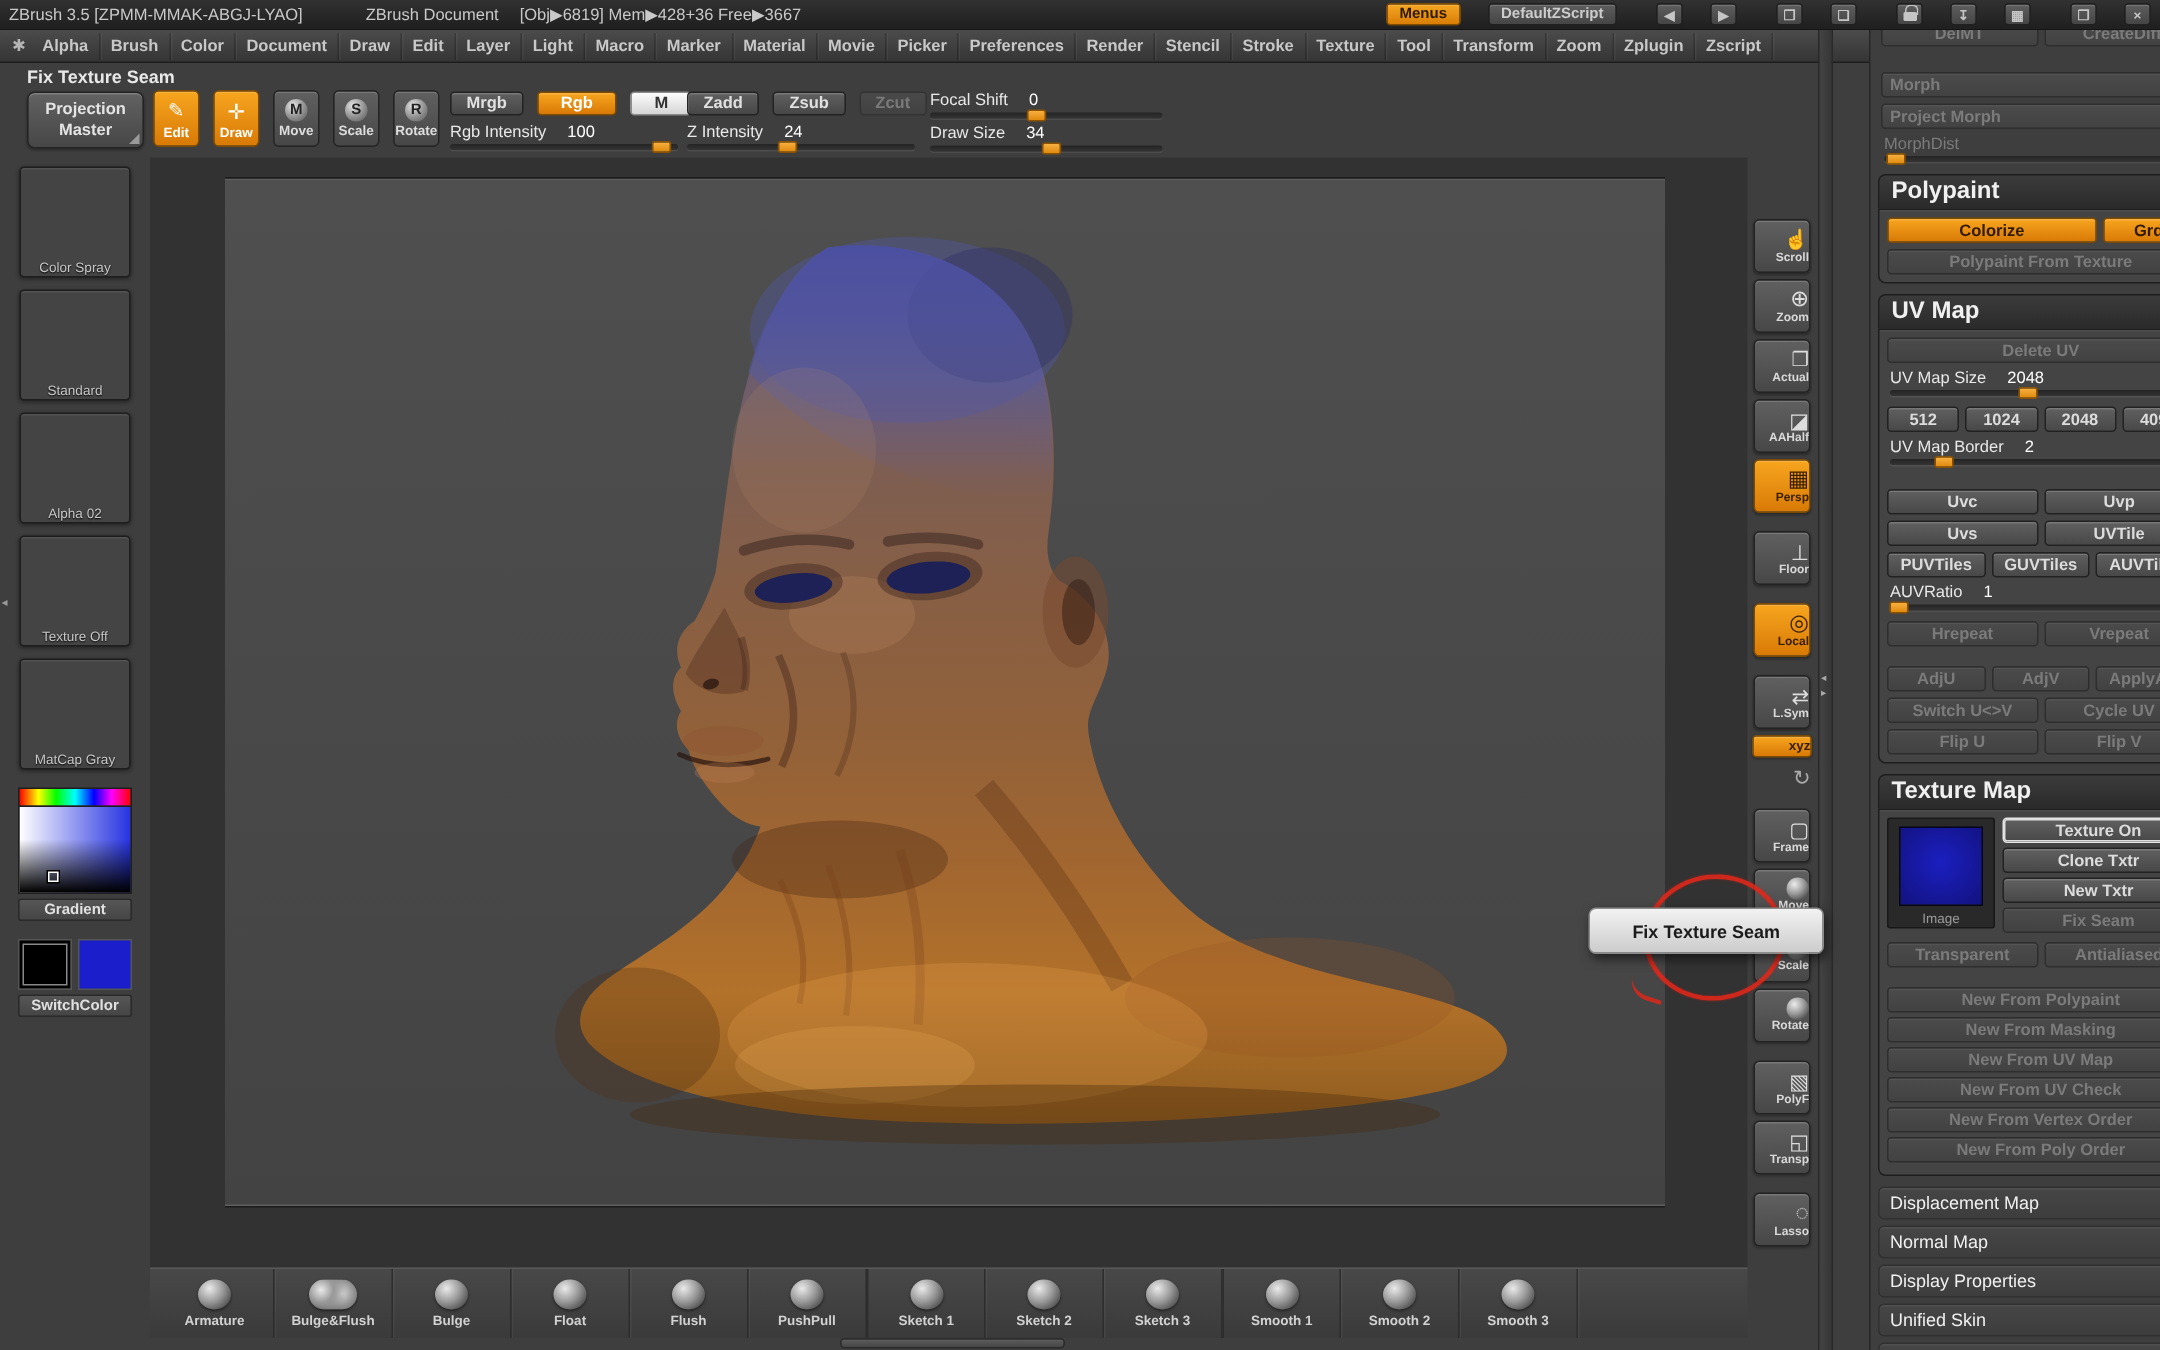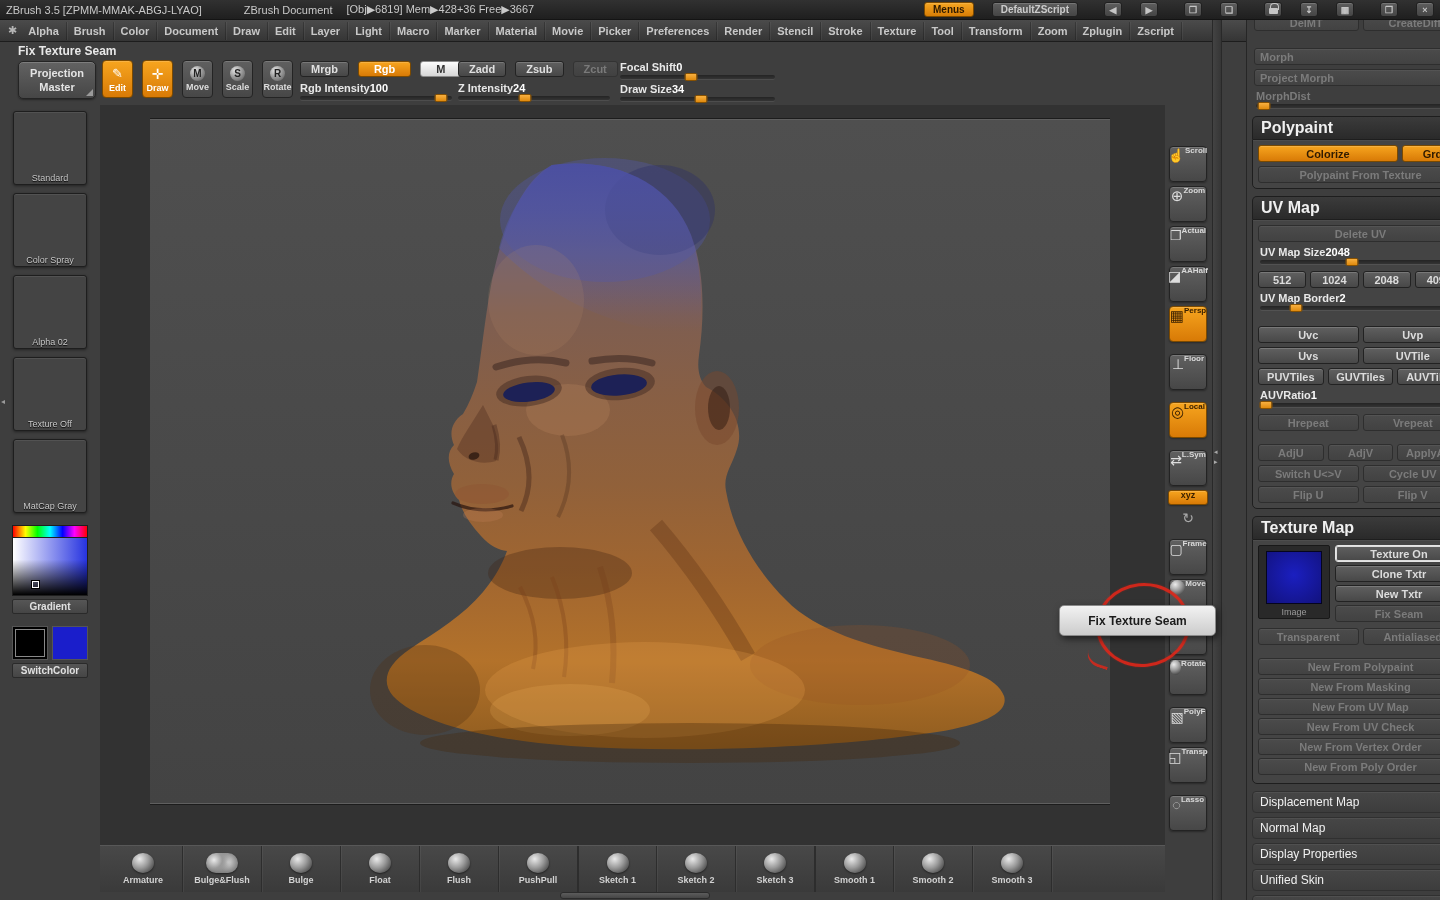--- a/index.html
+++ b/index.html
@@ -64,21 +64,21 @@
   .sculpts{position:absolute;left:458px;top:3px;display:flex;gap:9px}
   .sbtn{height:16px;padding:0 10px;font-size:11px;font-weight:bold;color:#e0e0e0;
     background:linear-gradient(#606060,#474747);border:1px solid #232323;border-radius:3px;
     box-shadow:inset 0 1px 0 rgba(255,255,255,.16);display:flex;align-items:center;justify-content:center}
   .sbtn.accent{background:linear-gradient(#f7a51f,#d87a06);color:#fff;border-color:#7c4a00;padding:0 15px}
   .sbtn.mwhite{background:linear-gradient(#fcfcfc,#d6d6d6);color:#333;border-color:#8a8a8a;padding:0 15px}
   .sbtn.disabled{color:#7a7a7a;background:linear-gradient(#4a4a4a,#414141);box-shadow:none;border-color:#333}
 
   
   .slider{position:absolute}
-  .slab{font-size:11px;font-weight:bold;color:#e8e8e8;display:flex;gap:0;white-space:nowrap;line-height:12px}
+  .slab{font-size:11px;font-weight:normal;color:#e8e8e8;display:flex;gap:14px;white-space:nowrap;line-height:12px}
   .sval{color:#fff}
   .track{margin-top:2px;height:4px;background:linear-gradient(#242424,#343434);
     border-radius:2px;box-shadow:0 1px 0 rgba(255,255,255,.08);position:relative}
   .handle{position:absolute;top:-2px;width:13px;height:8px;transform:translateX(-50%);
     background:linear-gradient(#f8b040,#df8a0e);border:1px solid #8a5200;border-radius:2px}
 
   
   #leftbar{position:absolute;left:0;top:105px;width:100px;height:795px;background:#3e3e3e}
   #leftbar .divhandle{position:absolute;left:1px;top:292px;font-size:8px;color:#9a9a9a}
   .thumb{width:74px;height:74px;margin:6px auto 8px;position:relative;border:1px solid #1e1e1e;
@@ -110,21 +110,21 @@
   
   #divright{position:absolute;left:1212px;top:20px;width:10px;height:880px;
     background:linear-gradient(90deg,#434343,#363636);border-left:1px solid #292929;border-right:1px solid #292929}
   #divright .h1{position:absolute;top:428px;left:1px;font-size:7px;color:#aaa}
   #divright .h2{position:absolute;top:438px;left:1px;font-size:7px;color:#aaa}
 
   
   #rightstrip{position:absolute;left:1166px;top:146px;width:44px;display:flex;flex-direction:column;align-items:center;gap:4px}
   .rsbtn{width:38px;height:36px;border-radius:4px;background:linear-gradient(#606060,#474747);
     border:1px solid #232323;box-shadow:inset 0 1px 0 rgba(255,255,255,.16),0 1px 2px rgba(0,0,0,.35);
-    display:flex;align-items:flex-start;justify-content:center}
+    display:flex;flex-direction:column;align-items:flex-end;justify-content:center}
   .rsbtn .lbl{font-size:8px;color:#d8d8d8;font-weight:bold;line-height:1.1}
   .rsbtn.accent{background:linear-gradient(#f7a51f,#d87a06);border-color:#7c4a00}
   .rsbtn.accent .lbl,.rsbtn.accent .icn{color:#3a2000}
   .rsbtn.gap{margin-top:8px}
   .rsbtn.pill{height:15px;width:40px;border-radius:3px}
   .rsbtn.pill .lbl{font-size:9px}
   .rsbtn.plain{background:none;border:none;box-shadow:none;height:18px}
   .icn{height:17px;display:flex;align-items:center;justify-content:center;font-size:13px;color:#ddd;line-height:1}
   .icn-hand::before{content:"☝"}
   .icn-zoom::before{content:"⊕";font-size:15px}
@@ -359,24 +359,24 @@
         <div class="handle" style="left: 52%;"></div>
       </div>
   </div>
 </div>
 
 <div id="leftbar">
   <span class="divhandle">◂</span>
   <div>
 
   <div class="thumb">
+      <span class="cap">Color Spray</span>
+    </div>
+      <div class="thumb">
       <span class="cap">Standard</span>
-    </div>
-      <div class="thumb">
-      <span class="cap">Color Spray</span>
     </div>
       <div class="thumb">
       <span class="cap">Alpha 02</span>
     </div>
       <div class="thumb">
       <span class="cap">Texture Off</span>
     </div>
       <div class="thumb">
       <span class="cap">MatCap Gray</span>
     </div>

